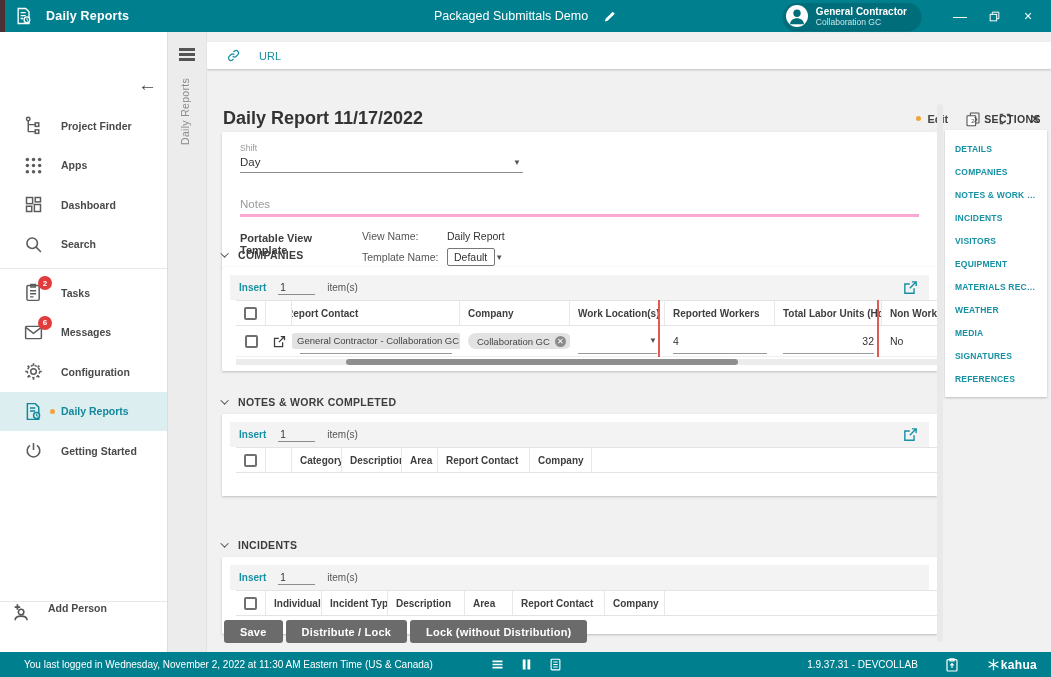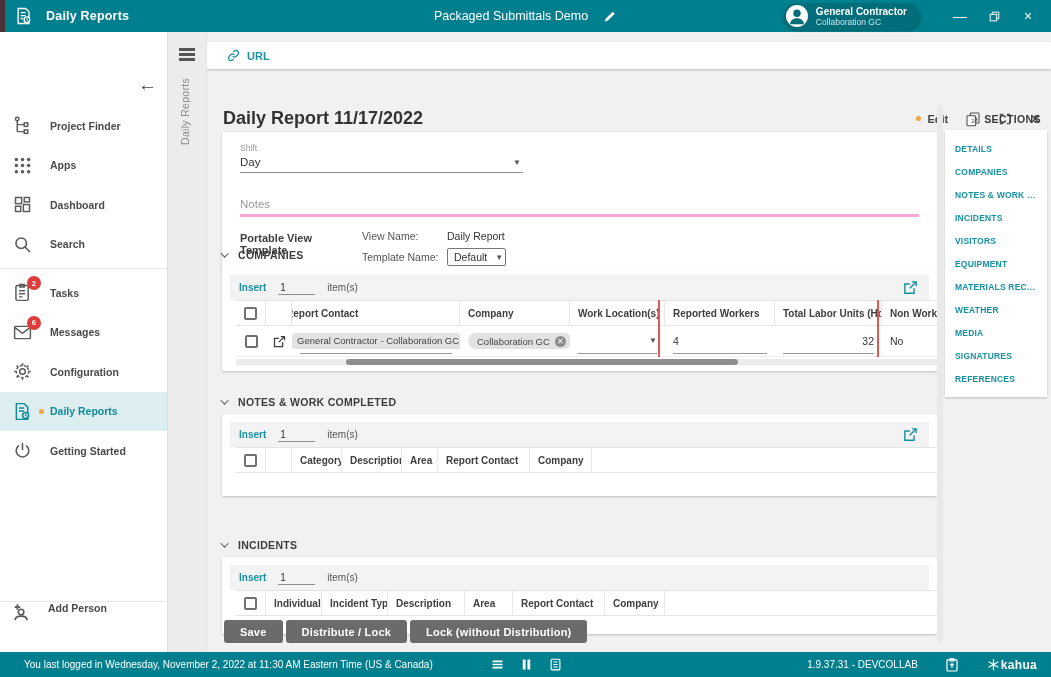--- a/index.html
+++ b/index.html
@@ -24,21 +24,21 @@
   .statusbar { position:absolute; bottom:0; left:0; right:0; height:25px; background:#00808e; color:#fff; display:flex; align-items:center; font-size:10px; z-index:30; }
   .status-left { margin-left:24px; }
   .status-center { position:absolute; left:490px; display:flex; align-items:center; gap:14px; }
   .status-right { margin-left:auto; display:flex; align-items:center; margin-right:14px; gap:26px; }
   .brand { display:flex; align-items:center; font-size:12px; font-weight:bold; letter-spacing:.3px; }
 
   
   .sidebar { position:absolute; top:32px; left:0; width:168px; bottom:25px; background:#fff; border-right:1px solid #ddd; z-index:20; }
   .sidebar-collapse { position:absolute; top:44px; right:10px; font-size:19px; color:#444; line-height:18px; }
   .nav { position:absolute; top:74px; left:0; right:0; }
-  .nav-item { height:39.5px; display:flex; align-items:center; padding-left:12px; position:relative; cursor:default; }
+  .nav-item { height:39.5px; display:flex; align-items:center; padding-left:23px; position:relative; cursor:default; }
   .nav-item .nicon { width:21px; height:21px; color:#5c5c5c; position:relative; flex:0 0 auto; }
   .nav-item .nlabel { margin-left:17px; font-size:10.5px; font-weight:bold; color:#4a4a4a; }
   .nav-item.active { background:#ddeef1; }
   .nav-item.active .nicon { color:#12889a; }
   .nav-item.active .nlabel { color:#12889a; }
   .active-dot { width:5px; height:5px; border-radius:50%; background:#f2a33c; margin-left:6px; }
   .nav-item.active .nlabel { margin-left:6px; }
   .badge { position:absolute; top:-6px; right:-8px; min-width:14px; height:14px; border-radius:8px; background:#e23b3b; color:#fff; font-size:8px; font-weight:bold; display:flex; align-items:center; justify-content:center; padding:0 3px; }
   .nav-divider { height:1px; background:#e7e7e7; margin:4px 0; }
   .add-person { position:absolute; bottom:8px; left:0; right:0; border-top:1px solid #e7e7e7; height:43px; display:flex; align-items:flex-start; padding-left:11px; }
@@ -49,40 +49,40 @@
   .tabstrip { position:absolute; top:32px; left:168px; width:39px; bottom:25px; background:#ececec; border-right:1px solid #e2e2e2; z-index:10; }
   .hamburger { margin:16px auto 0; width:16px; }
   .hamburger div { height:2.5px; background:#555; margin-bottom:2.5px; }
   .vtab-label { writing-mode:vertical-rl; transform:rotate(180deg); color:#8b8b8b; font-size:10.5px; position:absolute; top:46px; left:11px; letter-spacing:.3px; }
 
   
   .content { position:absolute; top:32px; left:207px; right:0; bottom:25px; background:#f1f1f1; }
   .card { background:#fff; box-shadow:0 1px 2.5px rgba(0,0,0,.22); border-radius:1px; position:absolute; }
 
   .url-card { top:10px; left:0; right:0; height:27px; display:flex; align-items:center; }
-  .url-link { display:flex; align-items:center; gap:6px; margin-left:19px; color:#1791a2; font-size:11px; font-weight:bold; }
+  .url-link { display:flex; align-items:center; gap:18px; margin-left:19px; color:#1791a2; font-size:11px; font-weight:normal; }
 
   .detail-title-row { position:absolute; top:76px; left:16px; right:8px; display:flex; align-items:center; }
   .page-title { font-size:18px; font-weight:bold; color:#333; }
   .detail-controls { margin-left:auto; display:flex; align-items:center; gap:17px; margin-right:2px; color:#4f4f4f; }
   .edit-ctl { display:flex; align-items:center; gap:6px; font-size:11px; font-weight:bold; color:#454545; }
   .dot-orange { width:5px; height:5px; border-radius:50%; background:#f2a33c; }
   .ctl-x { font-size:14px; color:#444; line-height:14px; }
 
   .details-card { top:100px; left:15px; width:715px; height:137px; padding:11px 18px; }
   .fld-label { font-size:8.5px; color:#9a9a9a; }
   .shift-field { width:283px; border-bottom:1px solid #8d8d8d; display:flex; align-items:center; justify-content:space-between; padding:3px 2px 4px 0; }
   .shift-value { font-size:11.5px; color:#333; }
   .caret { font-size:8px; color:#555; }
   .notes-field { margin-top:25px; width:679px; border-bottom:3px solid #f9a8d4; padding-bottom:4px; font-size:11.5px; color:#9a9a9a; }
   .pvt-row { margin-top:13px; display:flex; }
   .pvt-label { font-size:11px; font-weight:bold; color:#3d3d3d; width:122px; padding-top:2px; }
   .pvt-grid { display:grid; grid-template-columns:85px auto; row-gap:6px; font-size:10.5px; color:#555; align-items:center; }
   .pvt-value { color:#333; }
-  .pvt-select { border:1px solid #777; border-radius:2px; padding:2px 6px; font-size:10.5px; color:#333; display:inline-flex; align-items:center; gap:8px; width:59px; justify-content:space-between; }
+  .pvt-select { border:1px solid #777; border-radius:2px; padding:2px 6px; font-size:10.5px; color:#333; display:inline-flex; align-items:center; gap:8px; width:48px; justify-content:space-between; }
 
   .section-hdr { position:absolute; left:16px; display:flex; align-items:center; gap:9px; font-size:10.5px; font-weight:bold; color:#3c3c3c; letter-spacing:.3px; }
   .chev-down { width:6px; height:6px; border-left:1.8px solid #555; border-bottom:1.8px solid #555; transform:rotate(-45deg) translateY(-2px); }
 
   .grid-card { left:15px; width:715px; }
   .insert-row { margin:8px 8px 0 8px; height:25px; background:#f3f3f3; display:flex; align-items:center; padding:0 10px 0 9px; }
   .insert-link { color:#1791a2; font-size:10px; font-weight:bold; }
   .insert-input { border:none; border-bottom:1px solid #8d8d8d; background:transparent; width:37px; margin-left:12px; font-size:10px; color:#333; padding:1px 2px; font-family:inherit; }
   .items-lbl { margin-left:12px; font-size:10px; color:#555; }
   .grid-open-icon { margin-left:auto; width:17px; height:17px; color:#1791a2; }

